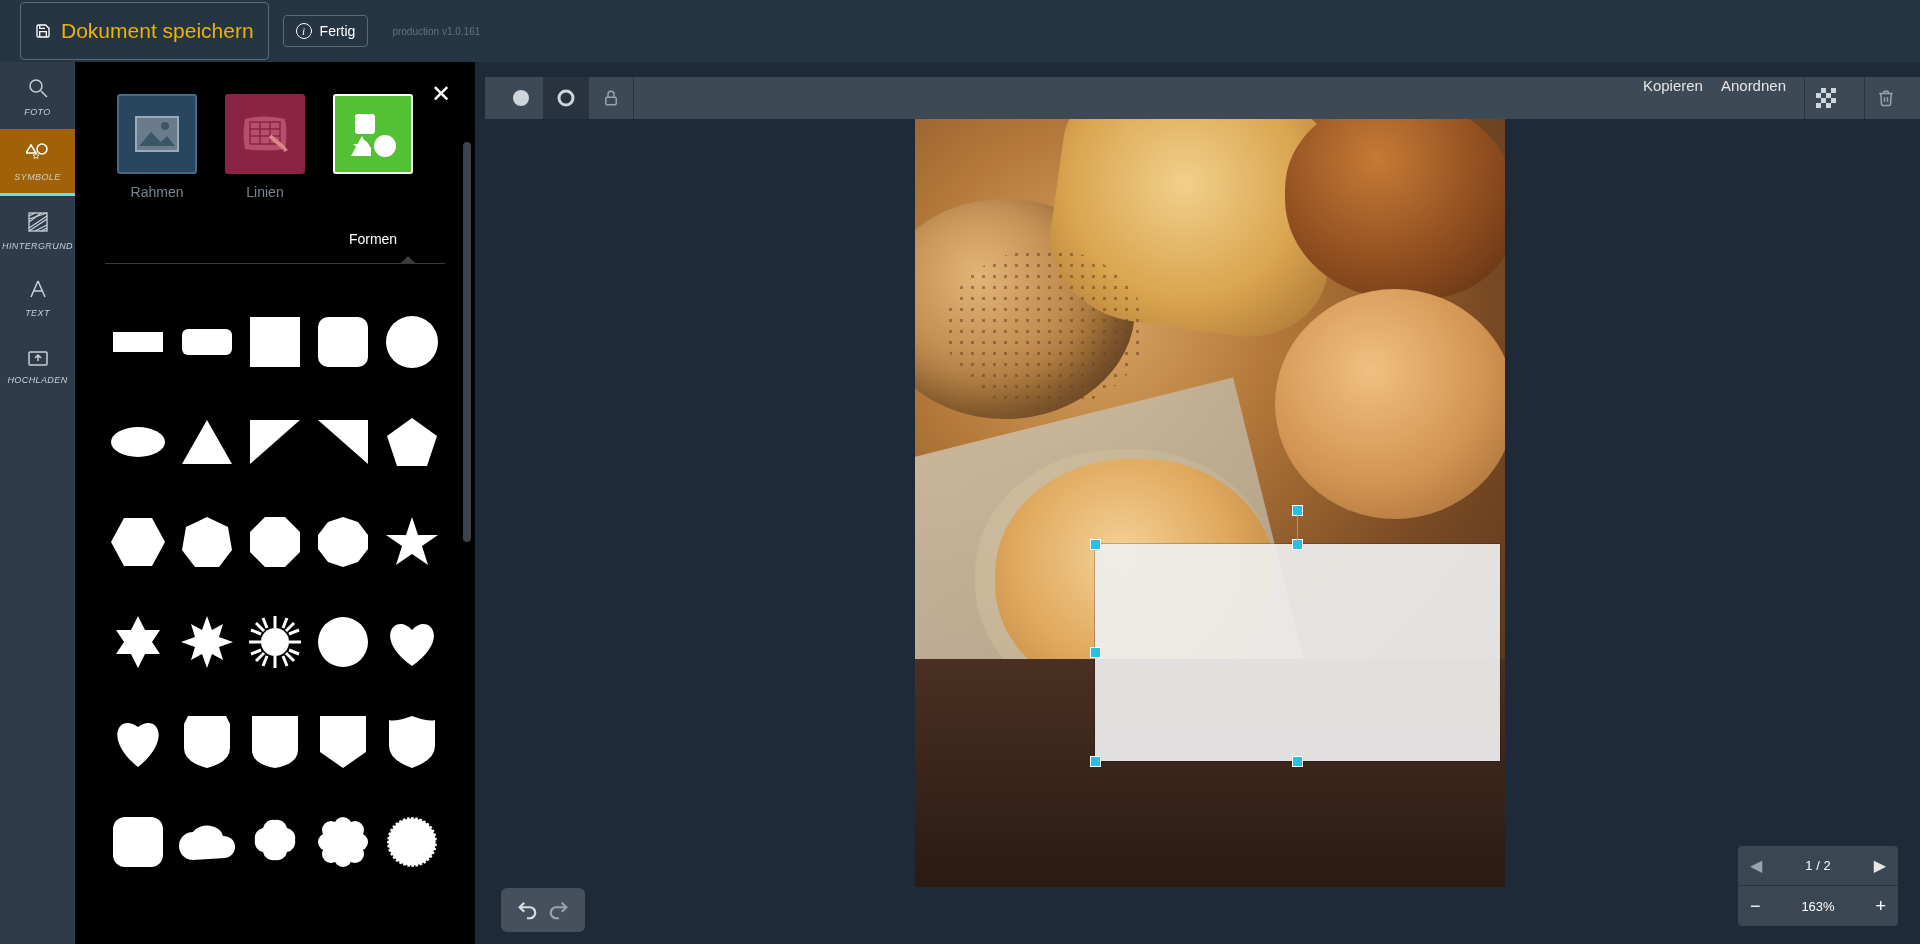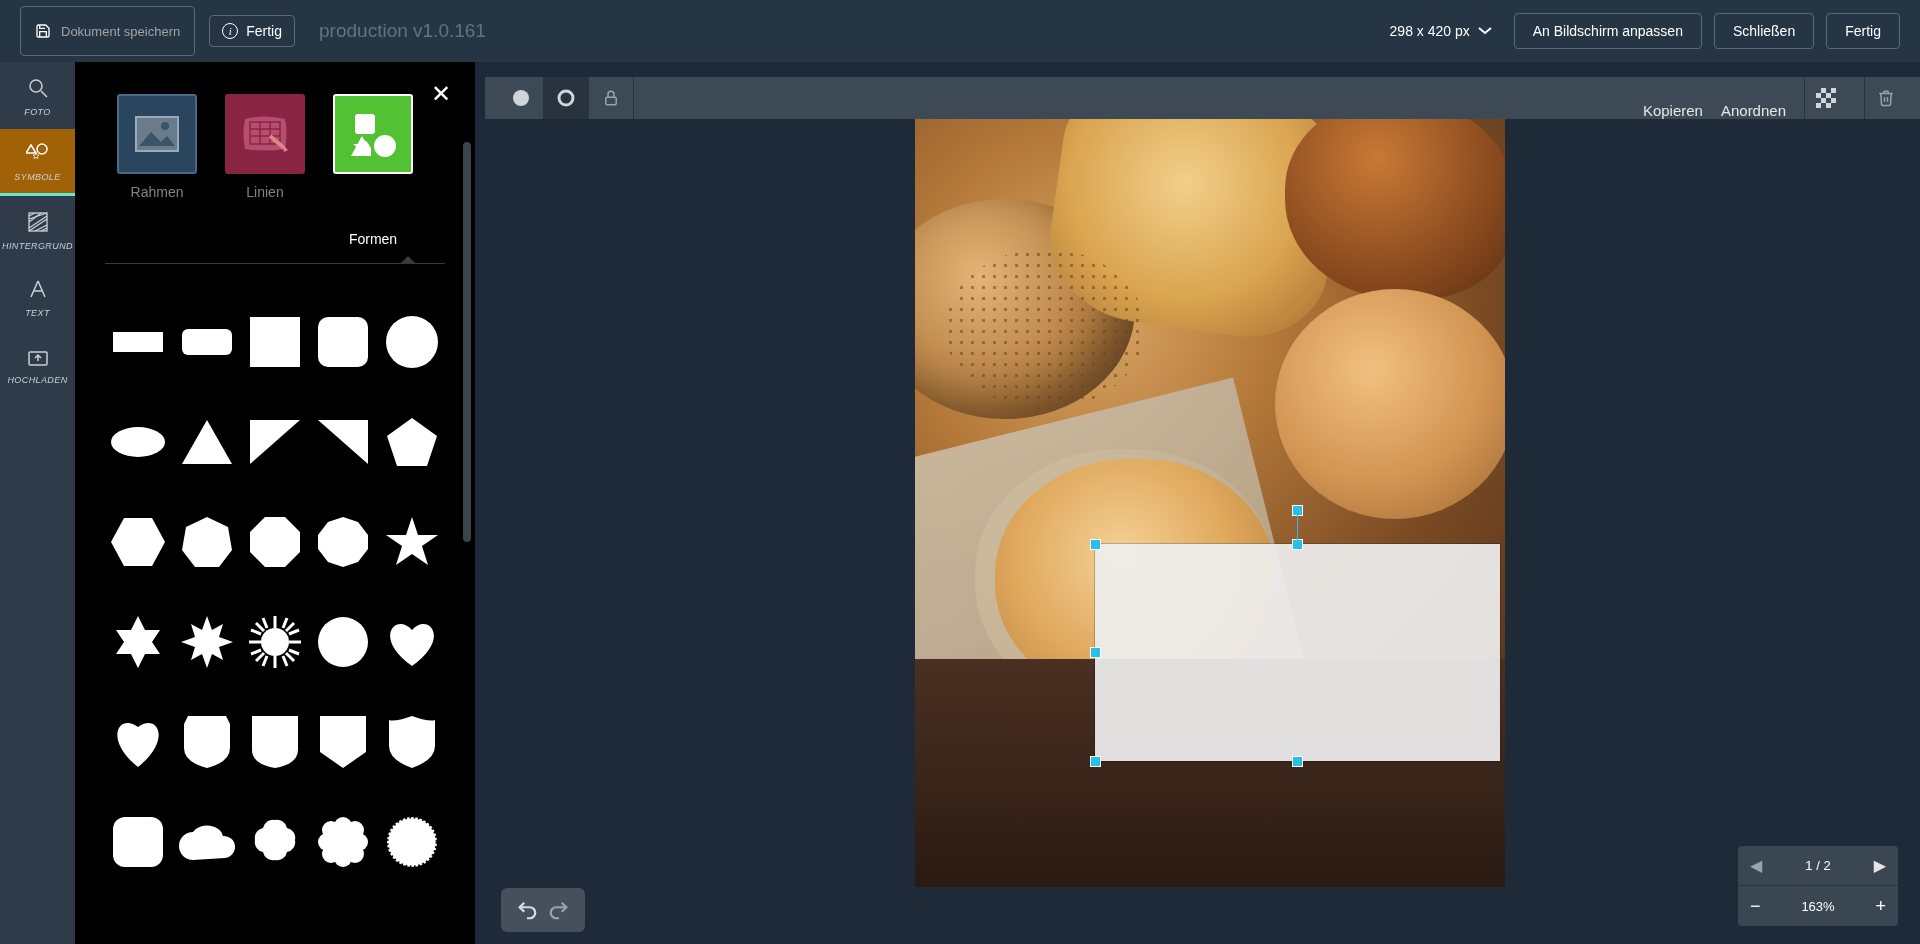--- a/index.html
+++ b/index.html
@@ -1,24 +1,24 @@
 <!DOCTYPE html>
 <html><head>
 <meta charset="utf-8">
 <style>
   *{box-sizing:border-box;margin:0;padding:0;font-family:"Segoe UI",Arial,sans-serif;}
   body{background:#1e2a38;color:#e0e0e0;overflow:hidden;width:1920px;height:944px;}
   
   .topbar{height:62px;background:#263544;display:flex;align-items:center;padding:0 20px;}
   .topbar-left{display:flex;align-items:center;gap:14px;}
-  .btn-save{display:flex;align-items:center;gap:10px;border:1px solid #5a6a78;border-radius:4px;padding:16px 14px;cursor:pointer;font-size:13px;color:#a3a3a3;}
+  .btn-save{display:flex;align-items:center;gap:10px;border:1px solid #5a6a78;border-radius:4px;padding:16px 14px;cursor:pointer;font-size:21px;color:#eab308;}
   .save-icon{width:16px;height:16px;}
   .btn-help{display:flex;align-items:center;gap:8px;border:1px solid #5a6a78;border-radius:4px;padding:7px 12px;cursor:pointer;font-size:14px;color:#fff;}
   .help-icon{width:16px;height:16px;border:1.5px solid #fff;border-radius:50%;display:flex;align-items:center;justify-content:center;font-size:11px;font-style:italic;font-family:Georgia,serif;}
-  .version{color:#64727f;font-size:19px;margin-left:10px;}
+  .version{color:#64727f;font-size:10px;margin-left:10px;}
   .topbar-right{margin-left:auto;display:flex;align-items:center;gap:12px;}
   .dims{color:#fff;font-size:14px;display:flex;align-items:center;gap:8px;cursor:pointer;margin-right:10px;}
   .btn-top{border:1px solid #5a6a78;border-radius:4px;padding:9px 18px;cursor:pointer;font-size:14px;color:#fff;}
   
   .leftrail{position:absolute;left:0;top:62px;bottom:0;width:75px;background:#2f3b48;display:flex;flex-direction:column;align-items:center;}
   .rail-item{width:100%;height:67px;display:flex;flex-direction:column;align-items:center;justify-content:center;gap:6px;cursor:pointer;color:#c9d0d7;font-style:italic;}
   .rail-item.active{background:#a16207;border-bottom:3px solid #5eead4;align-items:center;}
   .rail-label{font-size:9px;letter-spacing:0.4px;}
   .rail-icon{width:26px;height:26px;display:flex;align-items:center;justify-content:center;}
   
@@ -36,21 +36,21 @@
   .sep-tri{position:absolute;top:-7px;left:296px;width:0;height:0;border-left:7px solid transparent;border-right:7px solid transparent;border-bottom:7px solid #3a3a3a;}
   .shapes-scroll{position:absolute;top:220px;left:0;right:0;bottom:0;overflow-y:auto;}
   .shape-grid{display:grid;grid-template-columns:repeat(5,1fr);gap:40px 10px;padding:30px 34px;}
   .shape-cell{height:60px;display:flex;align-items:center;justify-content:center;cursor:pointer;}
   .sh{fill:#fff;}
   .scrollbar{position:absolute;right:4px;top:80px;width:8px;height:400px;background:#3d434a;border-radius:4px;}
   
   .worktools{position:absolute;left:485px;top:77px;right:0;height:42px;background:#3d4955;display:flex;align-items:center;padding:0 14px;gap:0;}
   .wt-btn{width:45px;height:42px;display:flex;align-items:center;justify-content:center;cursor:pointer;border-right:1px solid #28333f;}
   .wt-btn.active{background:#28333f;}
-  .wt-right{margin-left:auto;display:flex;align-items:flex-end;gap:18px;}
+  .wt-right{margin-left:auto;display:flex;align-items:flex-start;gap:18px;}
   .wt-txt{color:#e6e6e6;font-size:15px;cursor:pointer;}
   .wt-ic{width:42px;height:42px;display:flex;align-items:center;justify-content:center;cursor:pointer;border-left:1px solid #28333f;}
   .canvas-area{position:absolute;left:485px;top:119px;right:0;bottom:0;background:#1e2a38;overflow:hidden;}
   .doc{position:absolute;left:430px;top:0;width:590px;height:768px;background:#6b4428;overflow:hidden;}
   .bread{position:absolute;border-radius:50%;}
   .sel-rect{position:absolute;left:610px;top:425px;width:405px;height:217px;background:rgba(238,238,238,0.93);outline:1px solid rgba(0,0,0,0.2);}
   .handle{position:absolute;width:11px;height:11px;background:#29c0e7;border:1px solid #fff;}
   .undo-redo{position:absolute;left:16px;bottom:12px;display:flex;gap:4px;background:#45505c;border-radius:6px;padding:8px 12px;}
   .ur-btn{width:28px;height:28px;display:flex;align-items:center;justify-content:center;cursor:pointer;color:#d9dde1;}
   .pager{position:absolute;right:22px;bottom:18px;width:160px;background:#3a4652;border-radius:4px;overflow:hidden;}
@@ -71,31 +71,20 @@
           <polyline points="17 21 17 13 7 13 7 21"></polyline>
           <polyline points="7 3 7 8 15 8"></polyline>
         </svg>
       <span>Dokument speichern</span>
     </div>
     <div class="btn-help">
       <span class="help-icon">i</span>
       <span>Fertig</span>
     </div>
     <span class="version">production v1.0.161</span>
-  </div>
-  <div class="topbar-right">
-    <div class="dims">
-      <span>298 x 420 px</span>
-      <svg width="14" height="10" viewBox="0 0 14 10">
-          <path d="M1 2l6 5 6-5" stroke="#fff" stroke-width="2" fill="none"></path>
-        </svg>
-    </div>
-    <div class="btn-top">An Bildschirm anpassen</div>
-    <div class="btn-top">Schließen</div>
-    <div class="btn-top">Fertig</div>
   </div>
 </div>
 
 <div class="leftrail">
   <div class="rail-item">
     <span class="rail-icon">
         <svg viewBox="0 0 24 24" width="24" height="24" fill="none" stroke="#c9d0d7" stroke-width="1.5">
           <circle cx="10" cy="10" r="6"></circle>
           <line x1="15" y1="15" x2="21" y2="21"></line>
         </svg>

